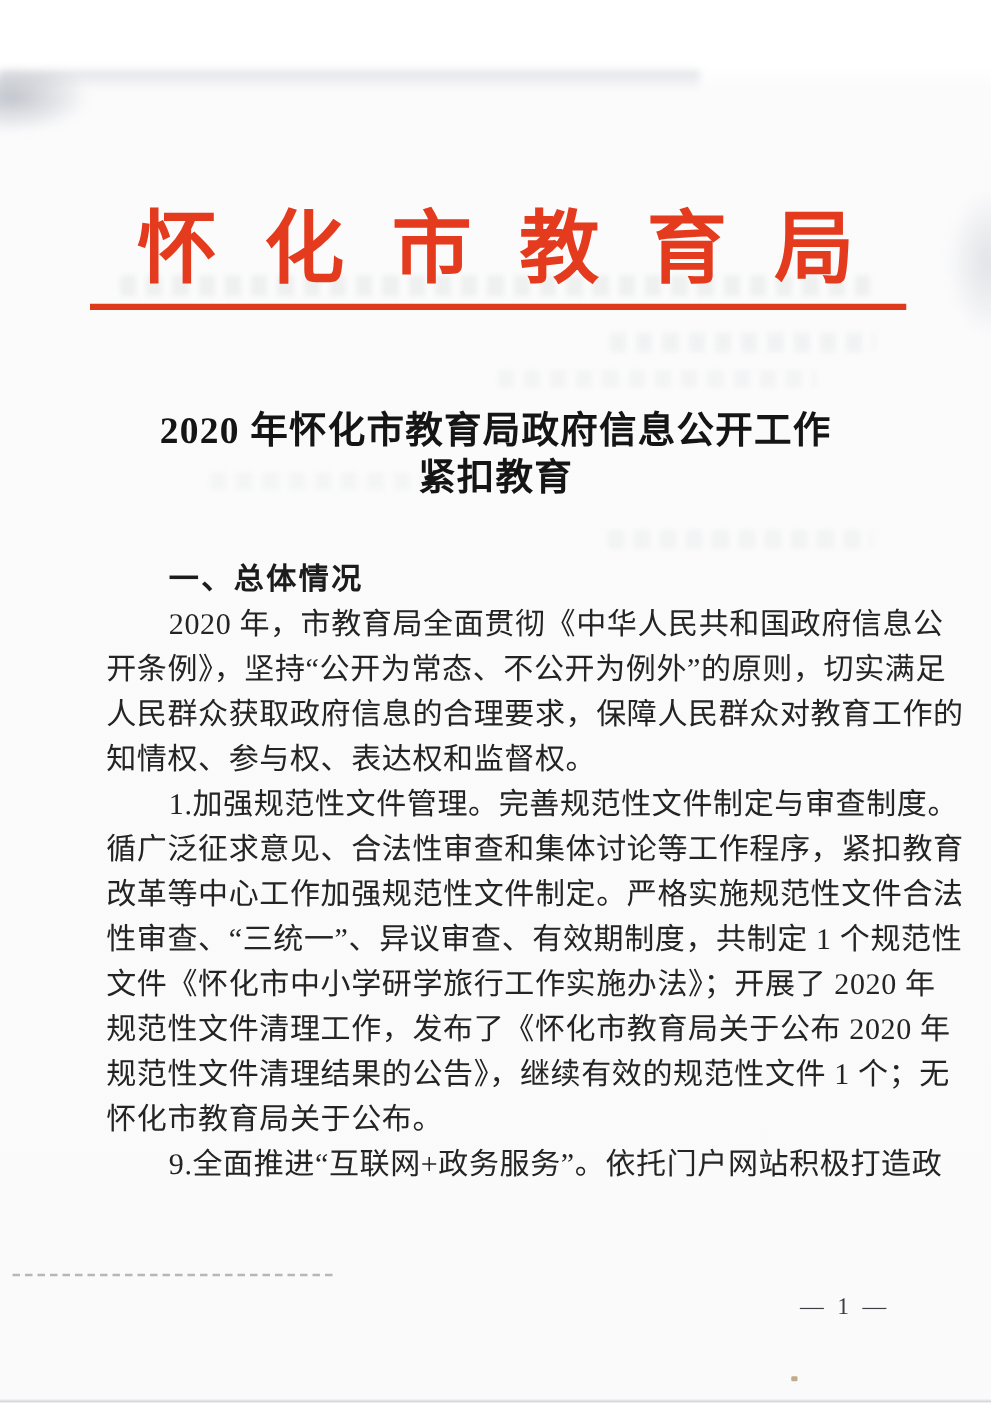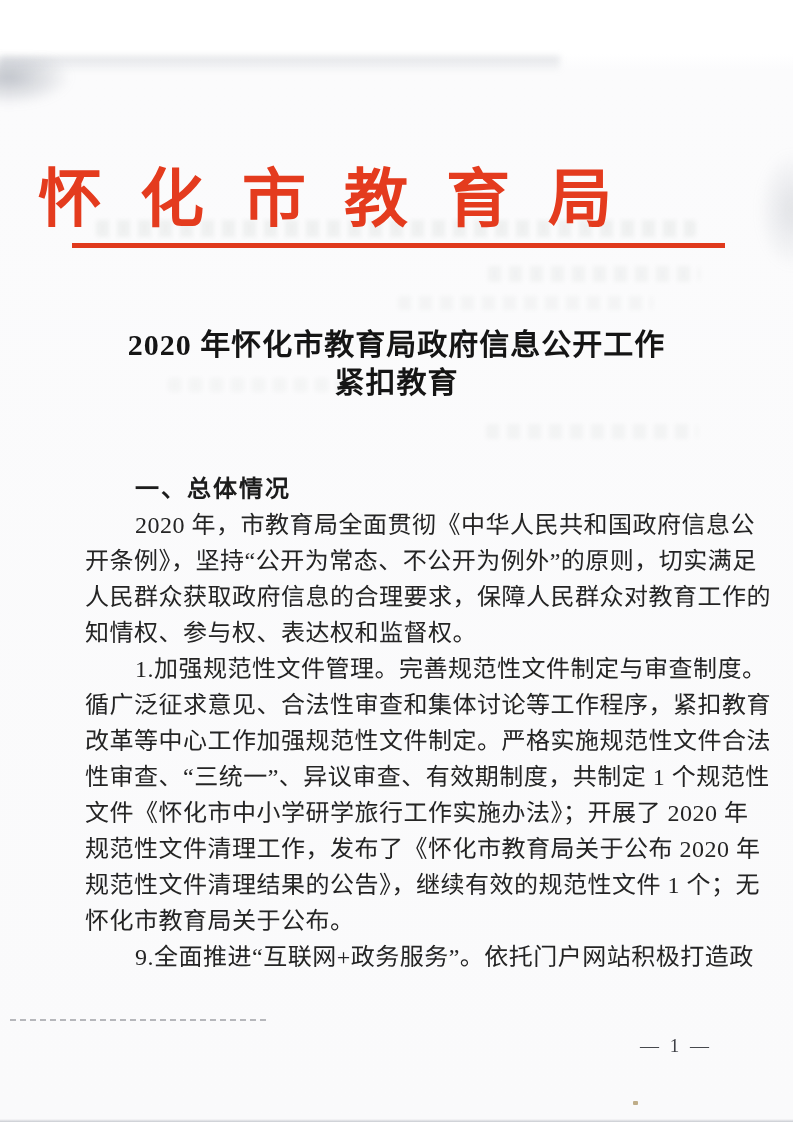--- a/index.html
+++ b/index.html
@@ -49,21 +49,21 @@
   }
   .bleed.b1{left:96px;top:220px;width:600px;height:17px;}
   .bleed.b2{left:488px;top:266px;width:212px;height:16px;opacity:.35;}
   .bleed.b3{left:398px;top:296px;width:255px;height:14px;opacity:.28;}
   .bleed.b4{left:486px;top:424px;width:212px;height:15px;opacity:.32;}
   .bleed.b5{left:168px;top:378px;width:180px;height:14px;opacity:.25;}
 
   
   .letterhead{
     position:absolute;left:0;top:160px;width:100%;
-    text-align:left;
+    text-align:center;
     font-family:"Liberation Serif","DejaVu Serif",serif;
     font-weight:bold;
     font-size:64px;line-height:80px;
     letter-spacing:38px;text-indent:38px;
     color:#e43b1e;
     white-space:nowrap;
   }
   .red-rule{
     position:absolute;left:72px;top:243px;width:653px;height:5px;
     background:#e03a1d;
@@ -76,21 +76,20 @@
     font-family:"Liberation Serif","DejaVu Serif",serif;
     font-weight:bold;font-size:30px;line-height:38px;
     letter-spacing:1px;
   }
 
   
   .body-text{
     position:absolute;left:85px;top:446px;width:628px;
     color:#242424;
     font-size:24px;
-    margin-top:25px;
   }
   .line{
     height:36px;line-height:36px;
     white-space:nowrap;overflow:visible;
     letter-spacing:0.5px;
   }
   .line.fill{
     text-align:justify;
     text-align-last:justify;
     text-justify:inter-character;

